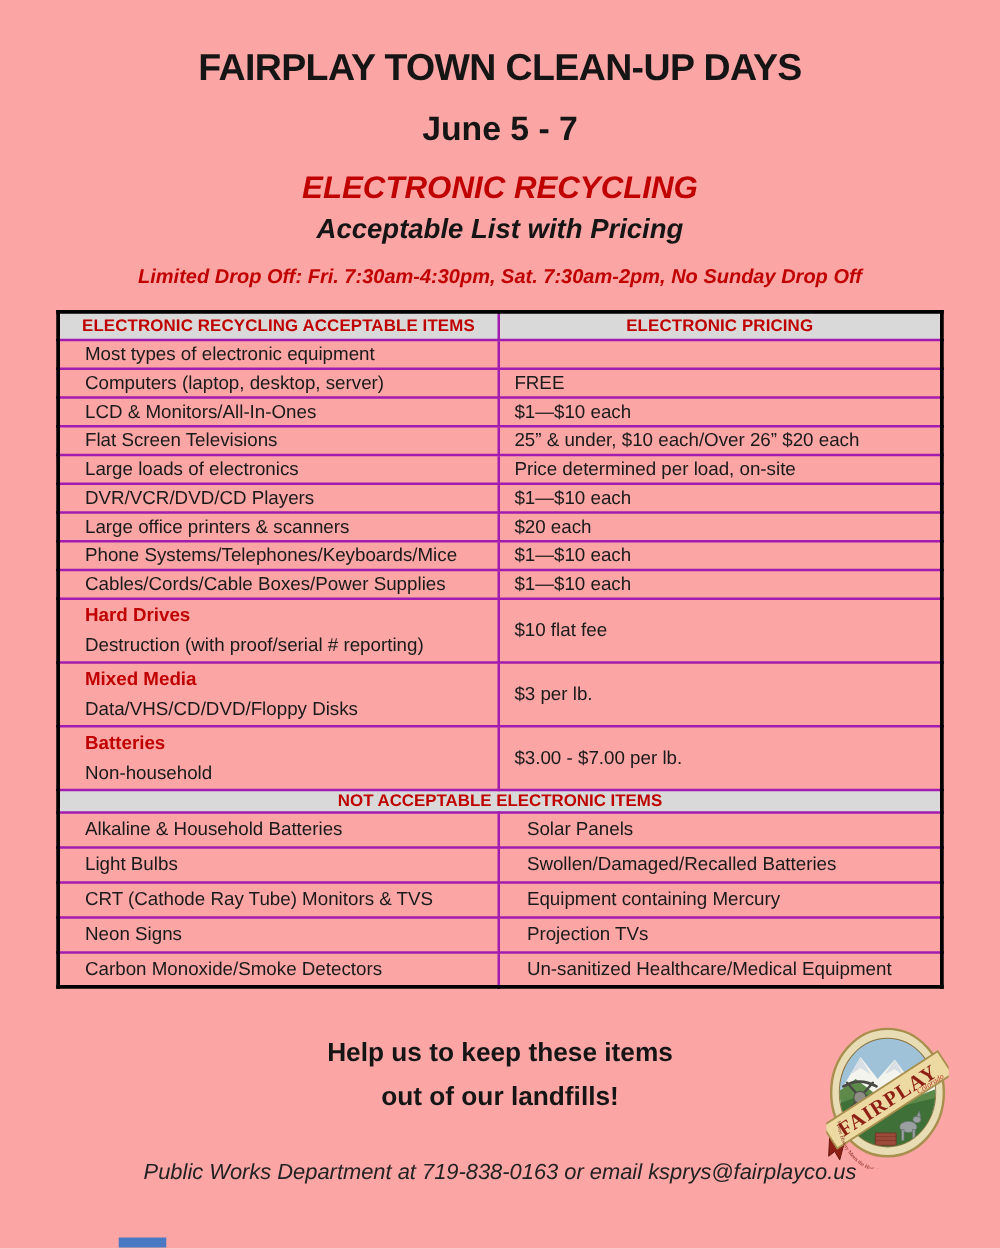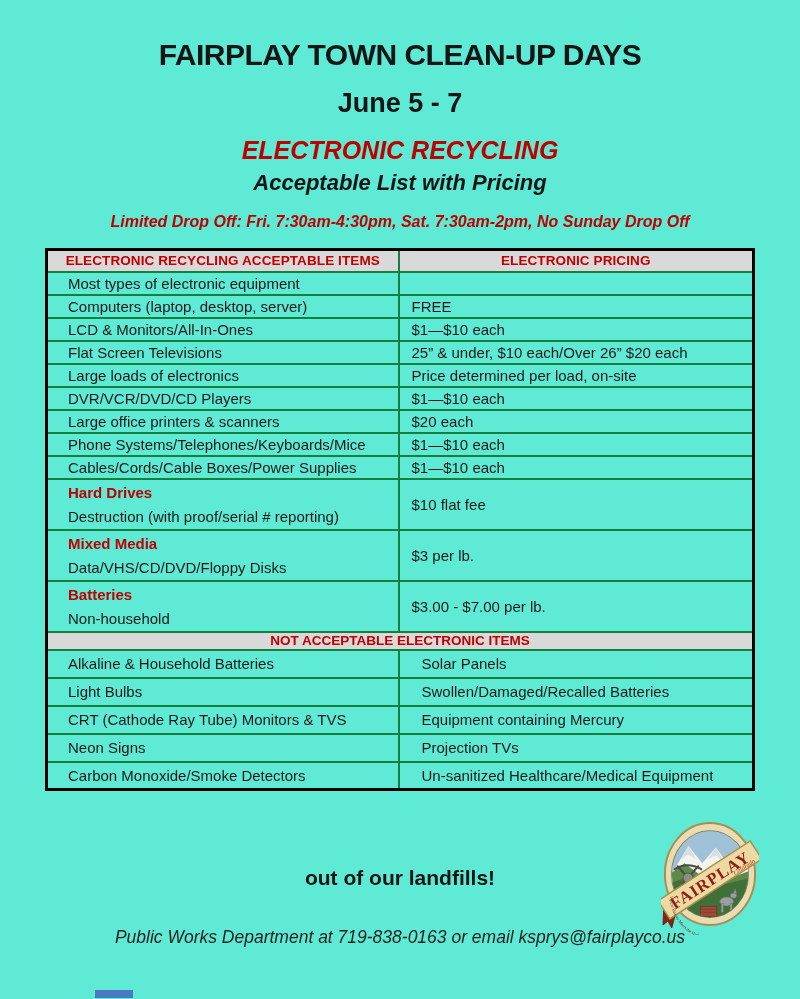--- a/index.html
+++ b/index.html
@@ -1,33 +1,33 @@
 <!DOCTYPE html>
 <html><head>
 <meta charset="utf-8">
 <style>
   * { margin:0; padding:0; box-sizing:border-box; }
   html,body { background:#ffffff; }
   .page {
-    position:relative; width:800px; height:999px; background:#5eead4;
+    position:relative; width:800px; height:999px; background:#fca5a5;
     font-family:"Liberation Sans", sans-serif; color:#1a1a1a; overflow:hidden;
   }
   .center { position:absolute; left:0; width:100%; text-align:center; white-space:nowrap; }
   .title      { top:38px;  font-size:30px; font-weight:bold; color:#151515; letter-spacing:-0.5px; }
   .dates      { top:88px;  font-size:27px; font-weight:bold; color:#151515; }
   .sub-red    { top:136px; font-size:25px; font-weight:bold; font-style:italic; color:#c00000; }
   .sub-black  { top:170px; font-size:22px; font-weight:bold; font-style:italic; color:#151515; }
   .notice     { top:213px; font-size:16px; font-weight:bold; font-style:italic; color:#c00000; }
 
   table.pricing {
     position:absolute; left:45px; top:248px; width:710px;
     border-collapse:collapse; border:3px solid #000;
     table-layout:fixed;
   }
-  .pricing th, .pricing td { border:2px solid #15803d; vertical-align:middle; font-size:15px; color:#1a1a1a; }
+  .pricing th, .pricing td { border:2px solid #a21caf; vertical-align:middle; font-size:15px; color:#1a1a1a; }
   .pricing th {
     background:#d9d9d9; color:#c00000; font-size:13.5px; font-weight:bold;
     height:22px; text-align:center; letter-spacing:0.1px;
   }
   col.c1col { width:352px; }
   td.c1 { padding-left:20px; }
   td.c2 { padding-left:12px; }
   .row-std td  { height:23px; }
   .row-tall td { height:44px; padding-top:4px; padding-bottom:4px; }
   .cell-title { color:#c00000; font-weight:bold; }
@@ -153,20 +153,21 @@
           <td class="c1 na">Neon Signs</td>
           <td class="c2 na">Projection TVs</td>
         </tr>
         <tr class="row-na">
           <td class="c1 na">Carbon Monoxide/Smoke Detectors</td>
           <td class="c2 na">Un-sanitized Healthcare/Medical Equipment</td>
         </tr>
       </tbody>
   </table>
 
+  <div class="center footer-bold fb1">Help us to keep these items</div>
   <div class="center footer-bold fb2">out of our landfills!</div>
   <div class="center footer-italic fi2">Public Works Department at 719-838-0163 or email ksprys@fairplayco.us</div>
 
   <svg class="logo" viewBox="0 0 100 116" xmlns="http://www.w3.org/2000/svg">
     <defs>
       <clipPath id="lc">
           <ellipse cx="50" cy="55" rx="39" ry="44"></ellipse>
         </clipPath>
     </defs>
 

